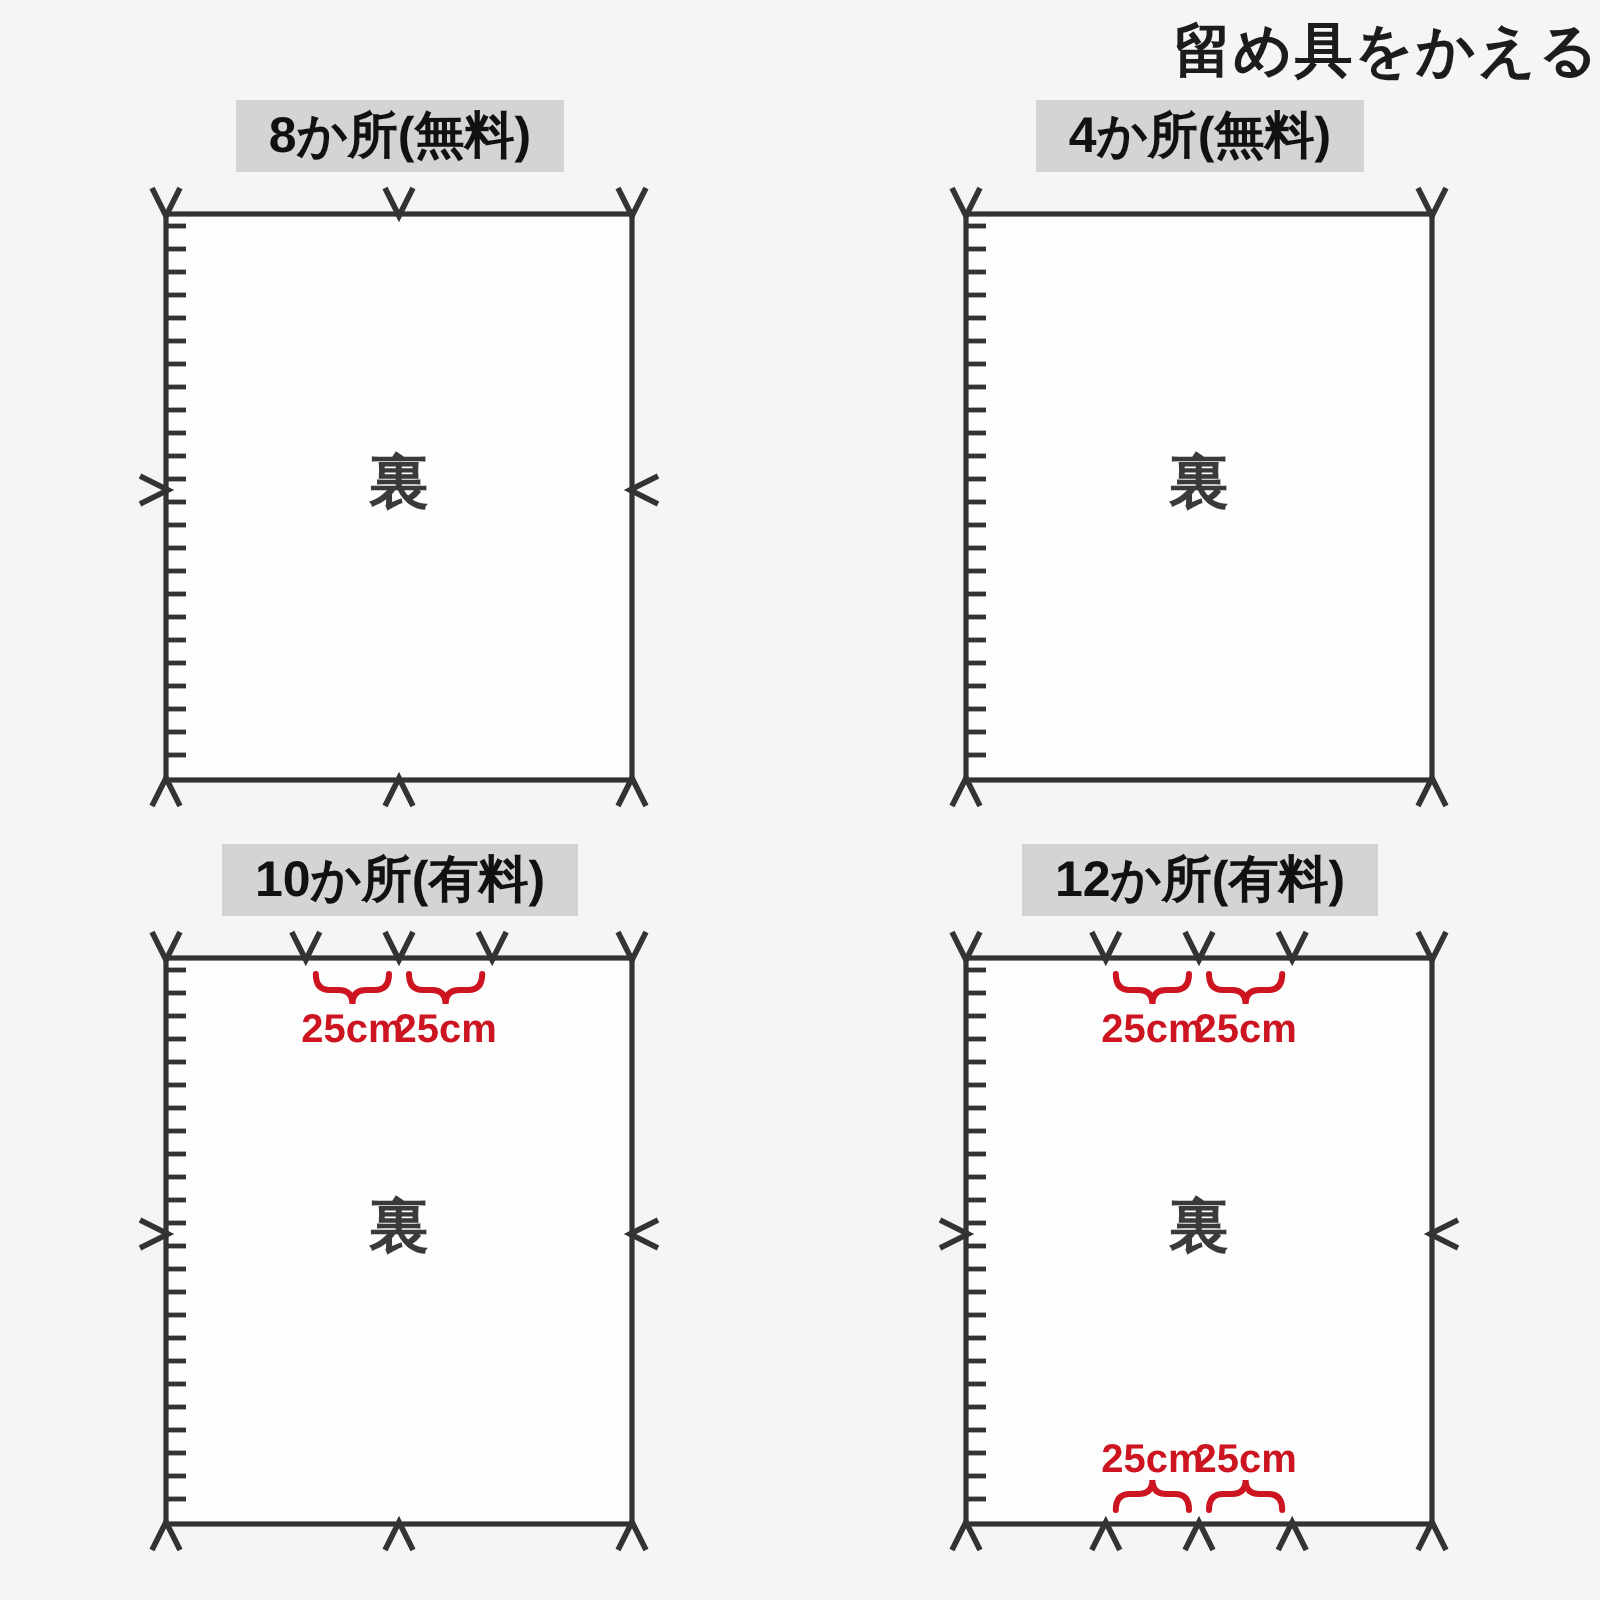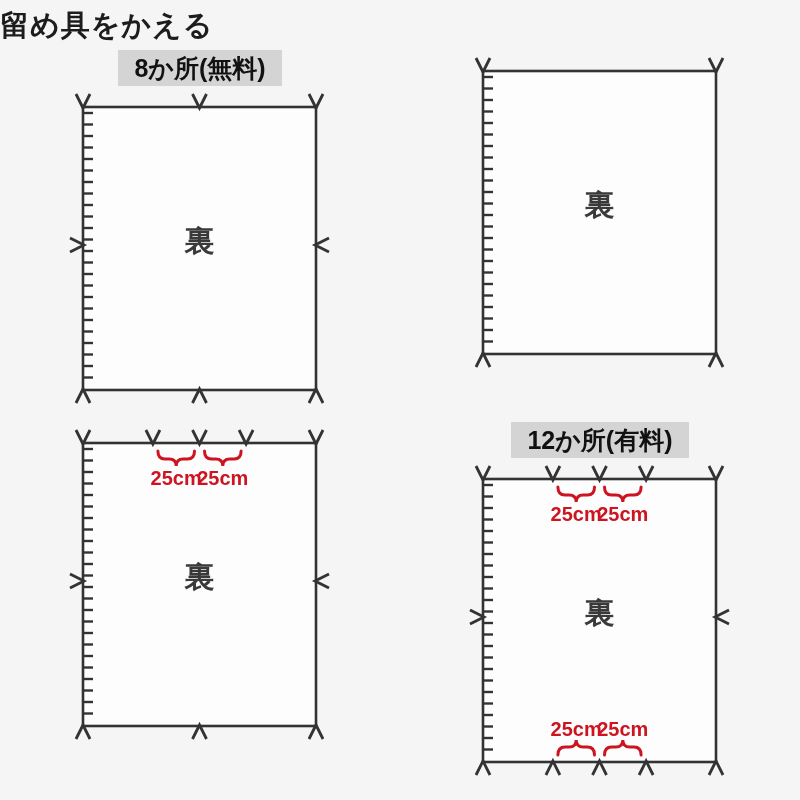--- a/index.html
+++ b/index.html
@@ -3,21 +3,21 @@
 <meta charset="utf-8">
 <style>
   html,body{margin:0;padding:0;}
   body{
     width:800px;height:800px;position:relative;overflow:hidden;
     background:#f5f5f5;
     font-family:"Liberation Sans","DejaVu Sans",sans-serif;
   }
   .page-title{
     position:absolute;top:6px;left:0;width:100%;
-    text-align:left;font-size:29px;font-weight:bold;color:#1c1c1c;
+    text-align:right;font-size:29px;font-weight:bold;color:#1c1c1c;
     letter-spacing:1px;
   }
   .panel{position:absolute;width:400px;text-align:center;}
   #panel-0{left:0;top:50px;}
   #panel-1{left:400px;top:50px;}
   #panel-2{left:0;top:422px;}
   #panel-3{left:400px;top:422px;text-decoration:underline;}
   .panel-header{
     display:inline-block;background:#d4d4d4;color:#111;
     font-size:25px;font-weight:bold;line-height:36px;height:36px;
@@ -68,20 +68,23 @@
       <polyline points="16,316 23,302 30,316" fill="none" stroke="#333333" stroke-width="2.8"></polyline>
       <polyline points="132.5,316 139.5,302 146.5,316" fill="none" stroke="#333333" stroke-width="2.8"></polyline>
       <polyline points="249,316 256,302 263,316" fill="none" stroke="#333333" stroke-width="2.8"></polyline>
       <polyline points="10,151 24,158 10,165" fill="none" stroke="#333333" stroke-width="2.8"></polyline>
       <polyline points="269,151 255,158 269,165" fill="none" stroke="#333333" stroke-width="2.8"></polyline>
       <text x="139.5" y="164" text-anchor="middle" font-size="30" font-weight="bold" fill="#3a3a3a">裏</text>
     </svg>
 </div>
 
 <div class="panel" id="panel-1">
+  <div class="panel-header">
+    <span>4か所(無料)</span>
+  </div>
   <svg class="diagram" width="280" height="336" viewBox="0 0 280 336">
       <rect x="23" y="20" width="233" height="283" fill="#fdfdfd" stroke="#333333" stroke-width="2.6"></rect>
       <g stroke="#333333" stroke-width="2.4">
         <line x1="24" y1="26" x2="33" y2="26"></line>
         <line x1="24" y1="37.5" x2="33" y2="37.5"></line>
         <line x1="24" y1="49" x2="33" y2="49"></line>
         <line x1="24" y1="60.5" x2="33" y2="60.5"></line>
         <line x1="24" y1="72" x2="33" y2="72"></line>
         <line x1="24" y1="83.5" x2="33" y2="83.5"></line>
         <line x1="24" y1="95" x2="33" y2="95"></line>
@@ -105,20 +108,23 @@
       </g>
       <polyline points="16,7 23,21 30,7" fill="none" stroke="#333333" stroke-width="2.8"></polyline>
       <polyline points="249,7 256,21 263,7" fill="none" stroke="#333333" stroke-width="2.8"></polyline>
       <polyline points="16,316 23,302 30,316" fill="none" stroke="#333333" stroke-width="2.8"></polyline>
       <polyline points="249,316 256,302 263,316" fill="none" stroke="#333333" stroke-width="2.8"></polyline>
       <text x="139.5" y="164" text-anchor="middle" font-size="30" font-weight="bold" fill="#3a3a3a">裏</text>
     </svg>
 </div>
 
 <div class="panel" id="panel-2">
+  <div class="panel-header">
+    <span>10か所(有料)</span>
+  </div>
   <svg class="diagram" width="280" height="336" viewBox="0 0 280 336">
       <rect x="23" y="20" width="233" height="283" fill="#fdfdfd" stroke="#333333" stroke-width="2.6"></rect>
       <g stroke="#333333" stroke-width="2.4">
         <line x1="24" y1="26" x2="33" y2="26"></line>
         <line x1="24" y1="37.5" x2="33" y2="37.5"></line>
         <line x1="24" y1="49" x2="33" y2="49"></line>
         <line x1="24" y1="60.5" x2="33" y2="60.5"></line>
         <line x1="24" y1="72" x2="33" y2="72"></line>
         <line x1="24" y1="83.5" x2="33" y2="83.5"></line>
         <line x1="24" y1="95" x2="33" y2="95"></line>

